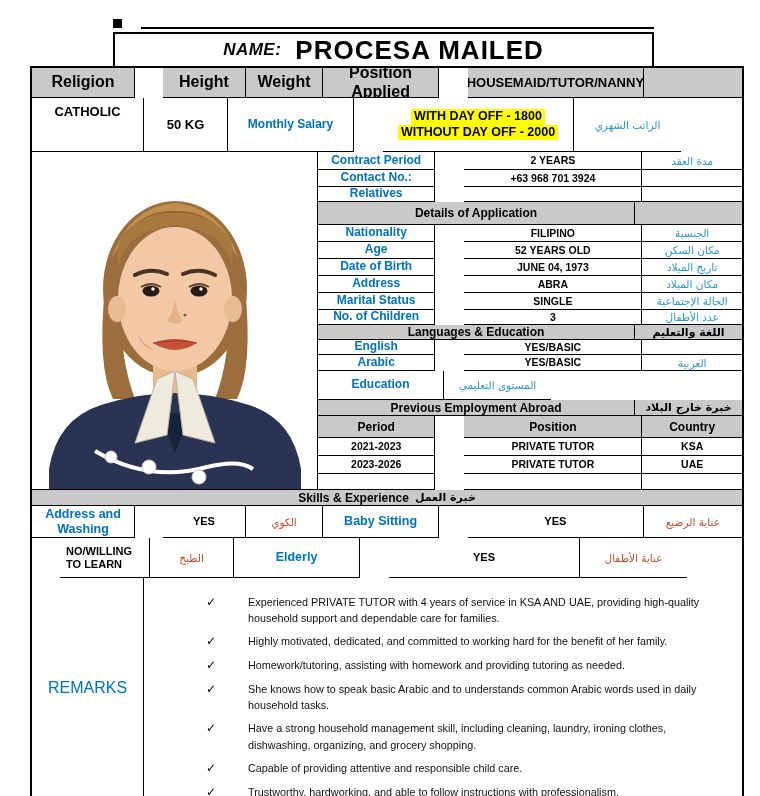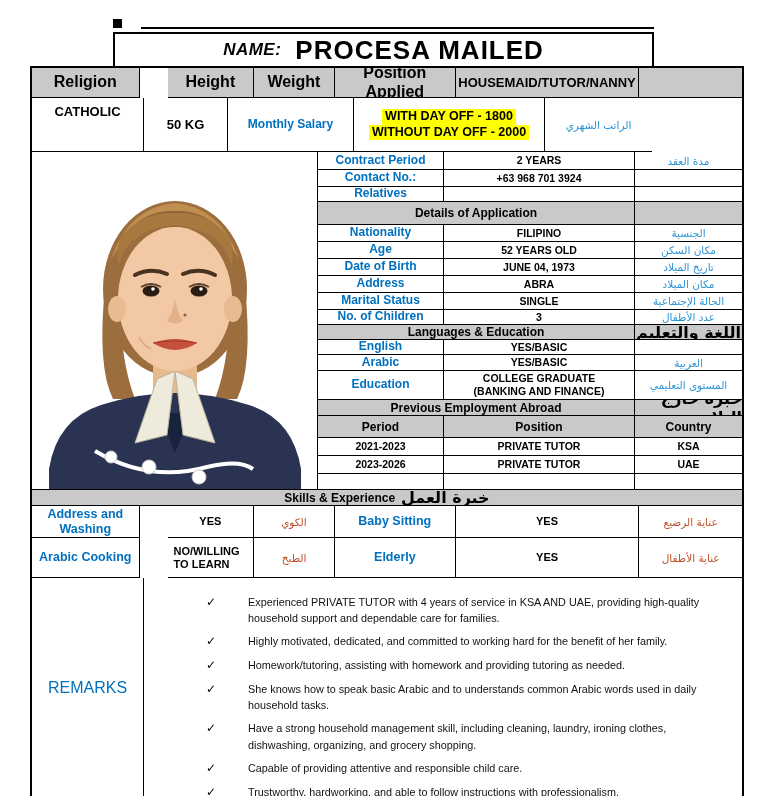--- a/index.html
+++ b/index.html
@@ -13,28 +13,28 @@
   .name-box::after{content:"";position:absolute;top:-15px;left:-2px;width:9px;height:9px;background:#000;}
   .name-label{font-style:italic;font-weight:bold;font-size:17px;letter-spacing:.5px;}
   .name-value{font-weight:bold;font-size:26px;letter-spacing:1px;}
 
   
   .doc-table{position:absolute;left:30px;top:66px;width:710px;border:2px solid #000;background:#fff;}
   .tr{display:flex;box-sizing:border-box;}
   .td{box-sizing:border-box;border-right:1px solid #000;border-bottom:1px solid #000;
     display:flex;align-items:center;justify-content:center;text-align:center;overflow:hidden;}
   .td.last{border-right:none;}
-  .c1{width:112px;} .c2{width:90px;margin-left:28px;} .c3{width:84px;} .c4{width:126px;} .c5{width:191px;} .c6{width:107px;text-align:right;}
+  .c1{width:112px;} .c2{width:90px;margin-left:28px;} .c3{width:84px;} .c4{width:126px;} .c5{width:191px;margin-left:29px;} .c6{width:107px;text-align:right;}
   .gray{background:#C9C9C9;}
   .hdr{font-weight:bold;font-size:16px;line-height:1.15;}
   .val{font-weight:bold;font-size:10.5px;line-height:1.2;}
   .big{font-weight:bold;font-size:13px;}
   .blue{color:#0070C0;font-weight:bold;font-size:12px;line-height:1.1;text-align:center;}
   .ar{font-family:"DejaVu Sans",sans-serif;font-size:10.5px;color:#2F96D5;direction:rtl;}
-  .ar-black{font-family:"DejaVu Sans",sans-serif;font-size:16px;color:#000;font-weight:bold;direction:rtl;}
+  .ar-black{font-family:"DejaVu Sans",sans-serif;font-size:11px;color:#000;font-weight:bold;direction:rtl;}
   .ar-orange{font-family:"DejaVu Sans",sans-serif;font-size:10.5px;color:#C0522B;direction:rtl;}
 
   .row-header{height:30px;}
   .row-basic{height:54px;}
   .cath-cell{align-items:flex-start;padding-top:6px;}
   .hl{background:#FFFF00;font-weight:bold;font-size:12.5px;line-height:1.25;padding:0 3px;display:inline-block;}
 
   
   .photo-cell{width:286px;box-sizing:border-box;border-right:1px solid #000;border-bottom:1px solid #000;
     display:flex;align-items:flex-end;justify-content:center;background:#fff;}
@@ -210,24 +210,20 @@
           <div class="td c5 val">YES/BASIC</div>
           <div class="td c6 last"></div>
         </div>
         <div class="rrow" style="height:16px">
           <div class="td c4 blue">Arabic</div>
           <div class="td c5 val">YES/BASIC</div>
           <div class="td c6 ar last">العربية</div>
         </div>
         <div class="rrow" style="height:29px">
           <div class="td c4 blue">Education</div>
-          <div class="td c5" style="flex-direction:column;">
-            <span class="edu-line">COLLEGE GRADUATE</span>
-            <span class="edu-line">(BANKING AND FINANCE)</span>
-          </div>
           <div class="td c6 ar last">المستوى التعليمي</div>
         </div>
 
         <div class="rrow" style="height:16px">
           <div class="td band-wide gray band-title">Previous Employment Abroad</div>
           <div class="td c6 gray ar-black last">خبرة خارج البلاد</div>
         </div>
         <div class="rrow" style="height:22px">
           <div class="td c4 gray emp-hdr">Period</div>
           <div class="td c5 gray emp-hdr">Position</div>
@@ -262,21 +258,20 @@
     <div class="tr" style="height:32px">
       <div class="td c1 skill-label">Address and Washing</div>
       <div class="td c2 skill-val">YES</div>
       <div class="td c3 ar-orange">الكوي</div>
       <div class="td c4 skill-label">Baby Sitting</div>
       <div class="td c5 skill-val">YES</div>
       <div class="td c6 ar-orange last">عناية الرضيع</div>
     </div>
 
     <div class="tr" style="height:40px">
-      <div class="td c1 skill-label">Arabic Cooking</div>
       <div class="td c2 skill-val left-pad">NO/WILLING TO LEARN</div>
       <div class="td c3 ar-orange">الطبخ</div>
       <div class="td c4 skill-label">Elderly</div>
       <div class="td c5 skill-val">YES</div>
       <div class="td c6 ar-orange last">عناية الأطفال</div>
     </div>
 
     <div class="tr" style="height:220px">
       <div class="td c1 remarks-label" style="border-bottom:none;">REMARKS</div>
       <div class="remarks-cell" style="border-bottom:none;">

